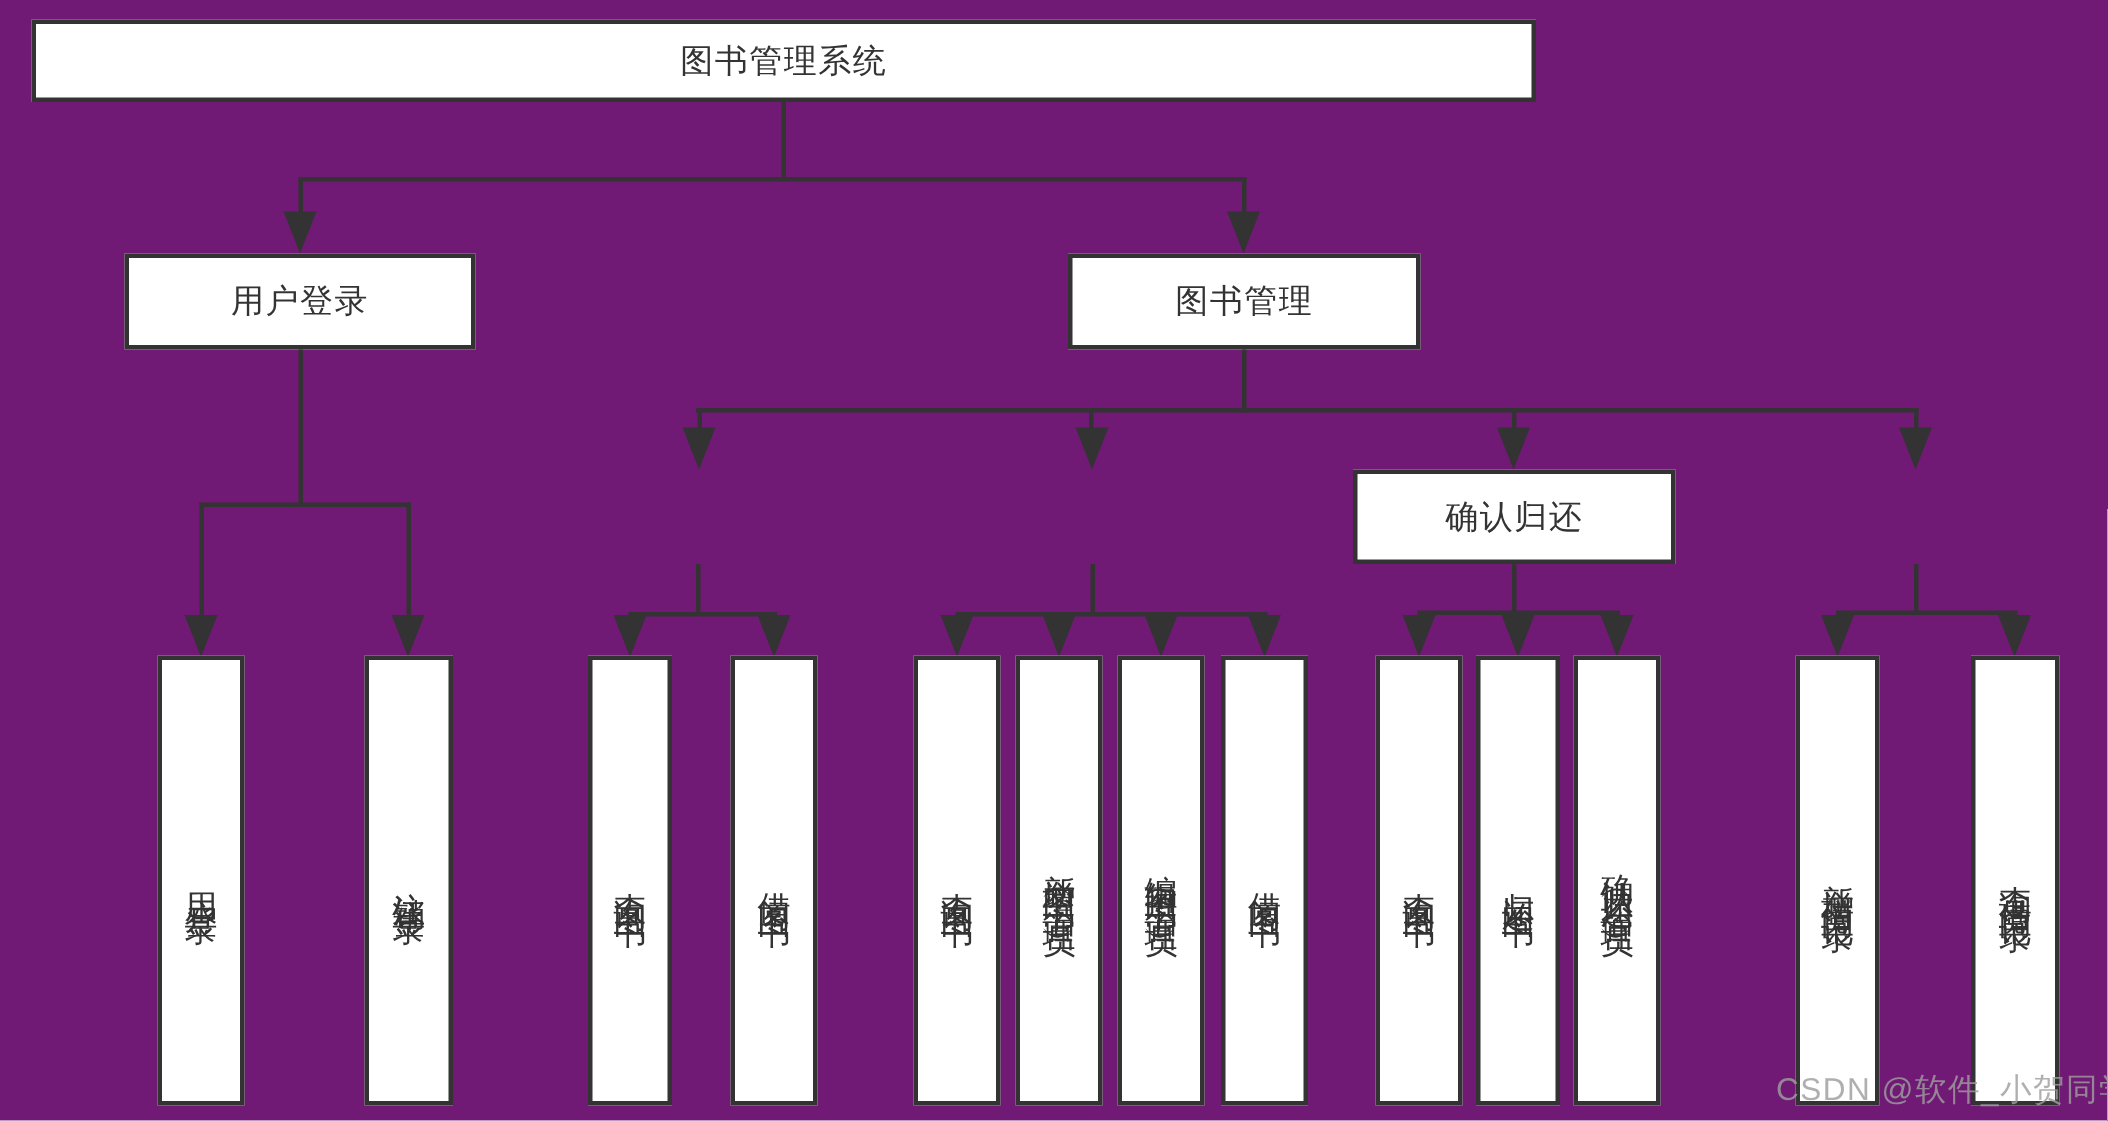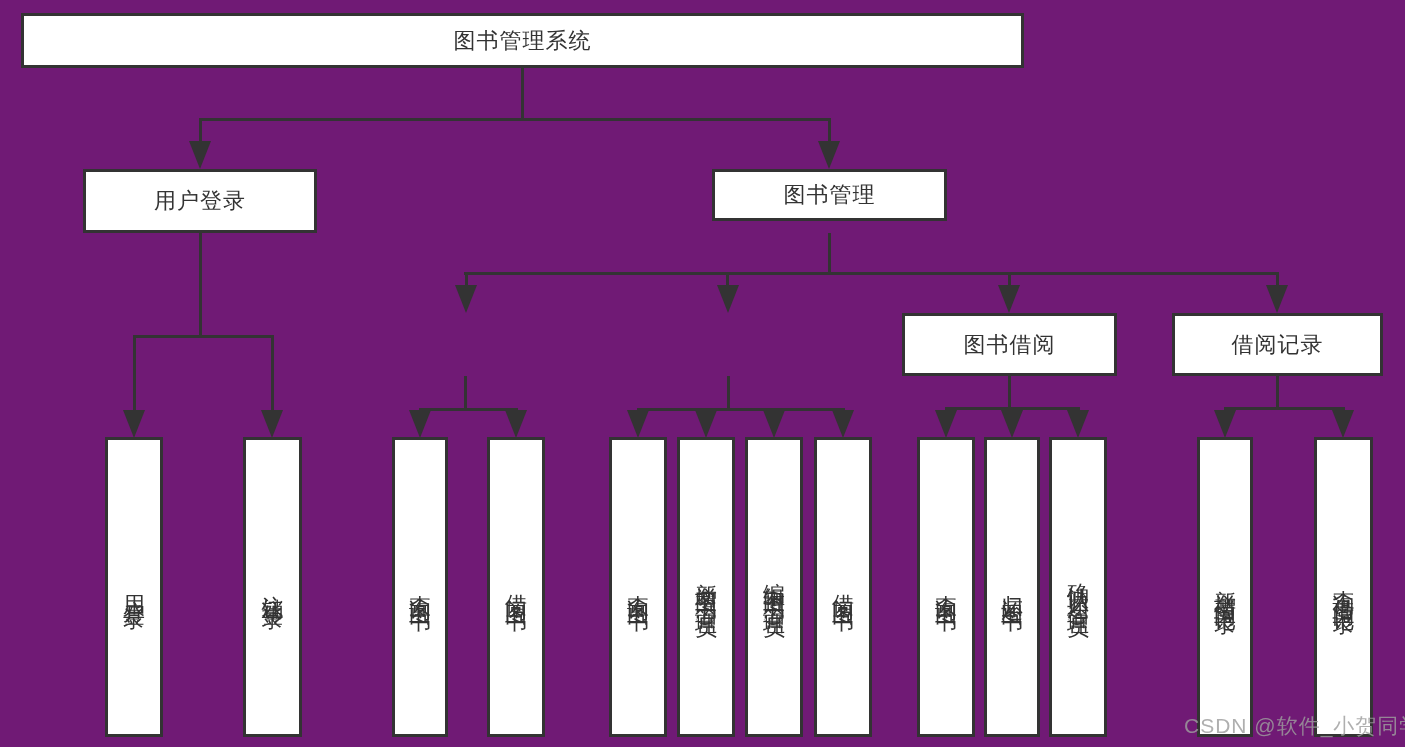--- a/index.html
+++ b/index.html
@@ -55,42 +55,41 @@
   <div class="box" style="left:21px;top:13px;width:1003px;height:55px;">图书管理系统</div>
 
   <div class="vline" style="left:521px;top:68px;height:52px;"></div>
   <div class="hline" style="left:199px;top:118px;width:632px;"></div>
   <div class="vline" style="left:199px;top:118px;height:25px;"></div>
   <div class="arrow" style="left:189px;top:141px;"></div>
   <div class="vline" style="left:828px;top:118px;height:25px;"></div>
   <div class="arrow" style="left:818px;top:141px;"></div>
 
   <div class="box" style="left:83px;top:169px;width:234px;height:64px;">用户登录</div>
-  <div class="box" style="left:712px;top:169px;width:235px;height:52px;">图书管理</div>
+  <div class="box" style="left:712px;top:169px;width:235px;height:64px;">图书管理</div>
 
   <div class="vline" style="left:199px;top:233px;height:103px;"></div>
   <div class="hline" style="left:133px;top:335px;width:141px;"></div>
   <div class="vline" style="left:133px;top:335px;height:76px;"></div>
   <div class="arrow" style="left:123px;top:410px;"></div>
   <div class="vline" style="left:271px;top:335px;height:76px;"></div>
   <div class="arrow" style="left:261px;top:410px;"></div>
 
   <div class="vline" style="left:828px;top:233px;height:42px;"></div>
   <div class="hline" style="left:464px;top:272px;width:815px;"></div>
   <div class="vline" style="left:465px;top:272px;height:16px;"></div>
   <div class="arrow" style="left:455px;top:285px;"></div>
   <div class="vline" style="left:726px;top:272px;height:16px;"></div>
   <div class="arrow" style="left:717px;top:285px;"></div>
   <div class="vline" style="left:1008px;top:272px;height:16px;"></div>
   <div class="arrow" style="left:998px;top:285px;"></div>
   <div class="vline" style="left:1276px;top:272px;height:16px;"></div>
   <div class="arrow" style="left:1266px;top:285px;"></div>
 
-  <div class="box" style="left:902px;top:313px;width:215px;height:63px;">图书借阅</div>
-  <div class="box" style="left:1172px;top:313px;width:211px;height:63px;">借阅记录</div>
+  <div class="box" style="left:902px;top:313px;width:215px;height:63px;">确认归还</div>
 
   <div class="vline" style="left:464px;top:376px;height:34px;"></div>
   <div class="hline" style="left:419px;top:408px;width:99px;"></div>
   <div class="arrow" style="left:409px;top:410px;"></div>
   <div class="arrow" style="left:505px;top:410px;"></div>
 
   <div class="vline" style="left:727px;top:376px;height:34px;"></div>
   <div class="hline" style="left:637px;top:408px;width:208px;"></div>
   <div class="arrow" style="left:627px;top:410px;"></div>
   <div class="arrow" style="left:695px;top:410px;"></div>

